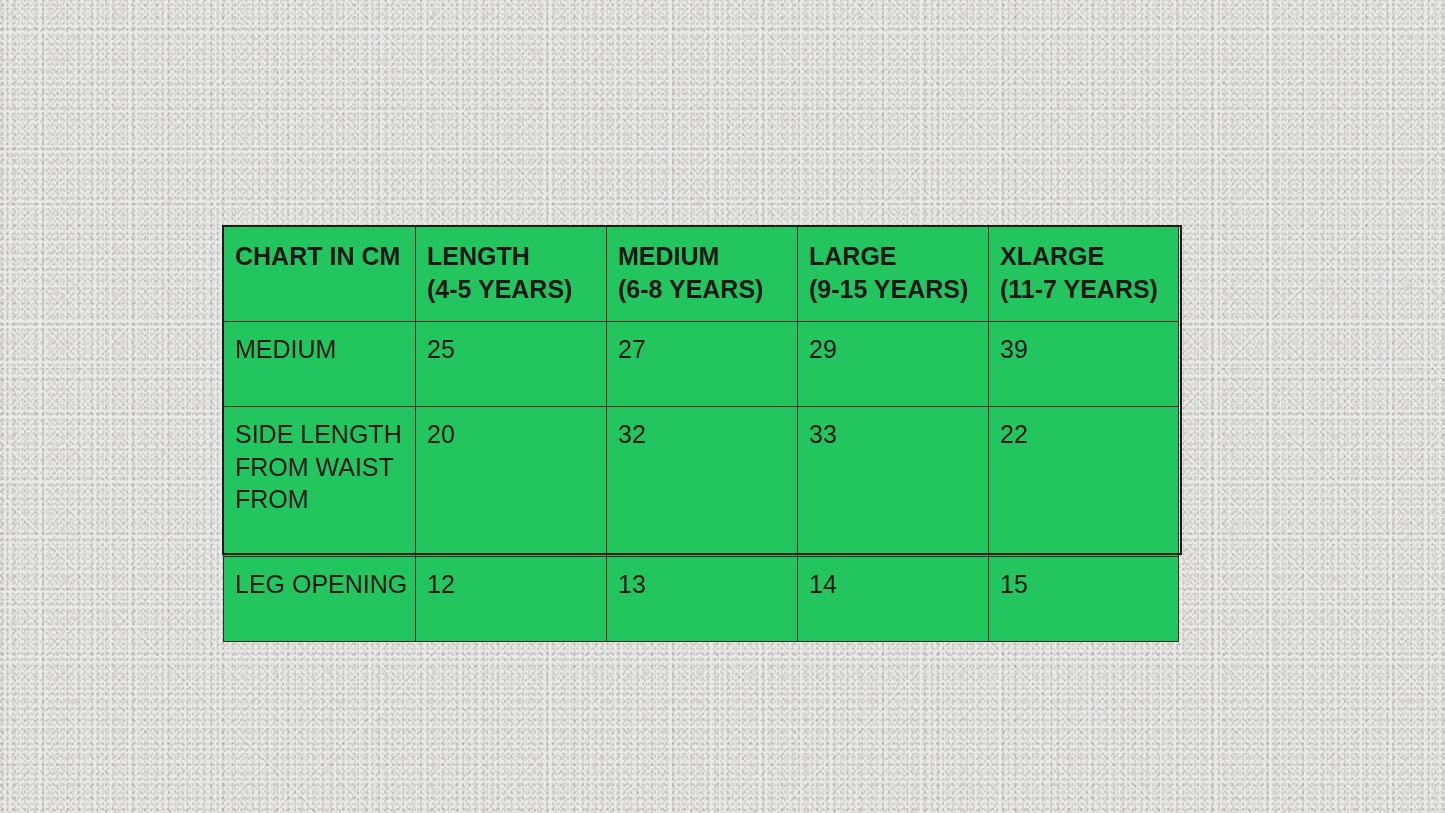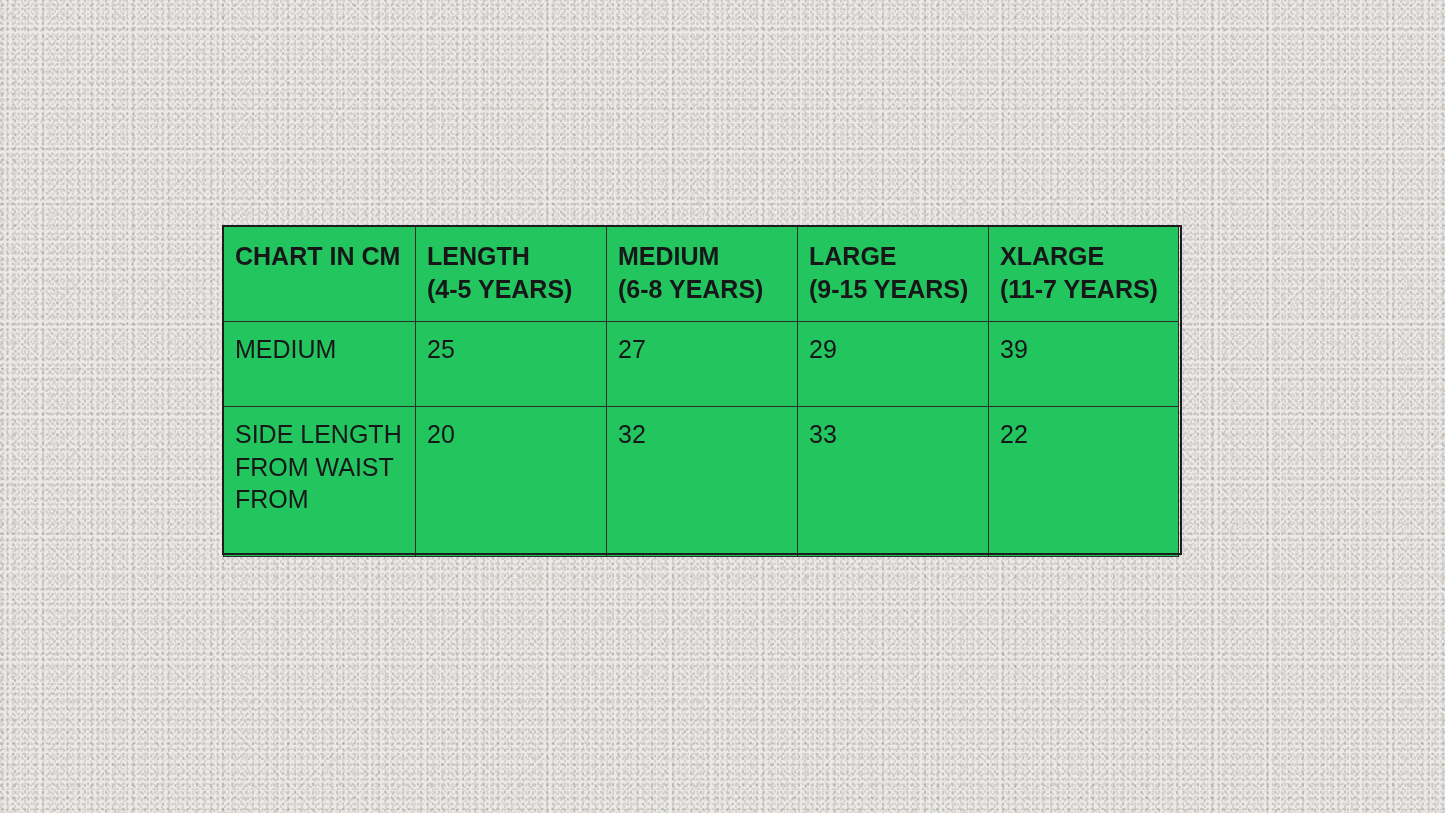--- a/index.html
+++ b/index.html
@@ -144,17 +144,26 @@
           <span class="cell-line">SIDE LENGTH</span>
           <span class="cell-line">FROM WAIST</span>
           <span class="cell-line">FROM</span>
         </td>
         <td>20</td>
         <td>32</td>
         <td>33</td>
         <td>22</td>
       </tr>
 
+      <tr class="row-leg">
+        <td>
+          <span class="cell-line">LEG OPENING</span>
+        </td>
+        <td>12</td>
+        <td>13</td>
+        <td>14</td>
+        <td>15</td>
+      </tr>
     </tbody>
   </table>
 
   <div class="outer-frame"></div>
 </div>
 
 </body></html>

